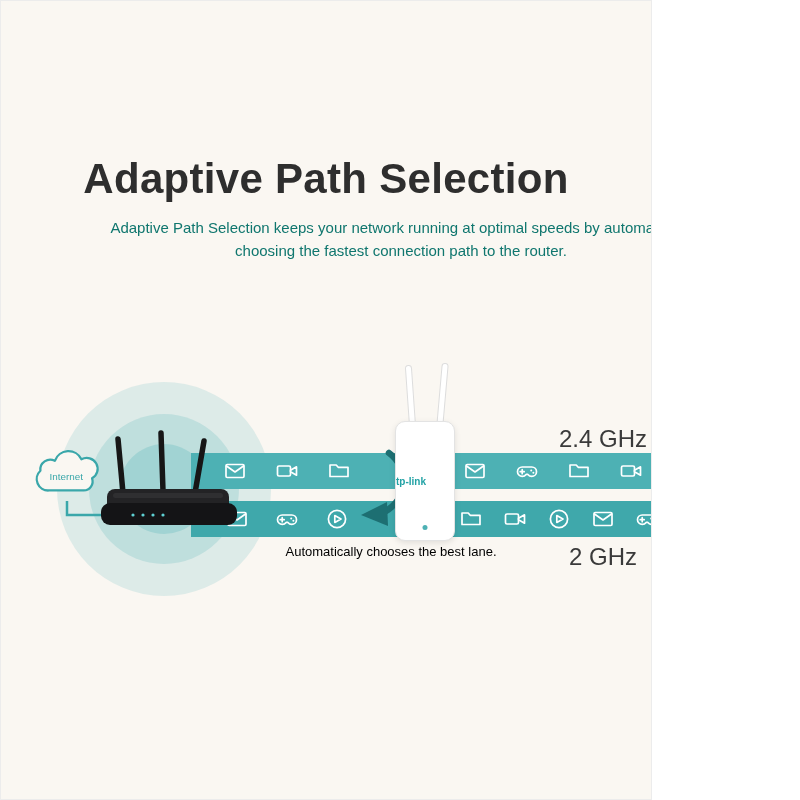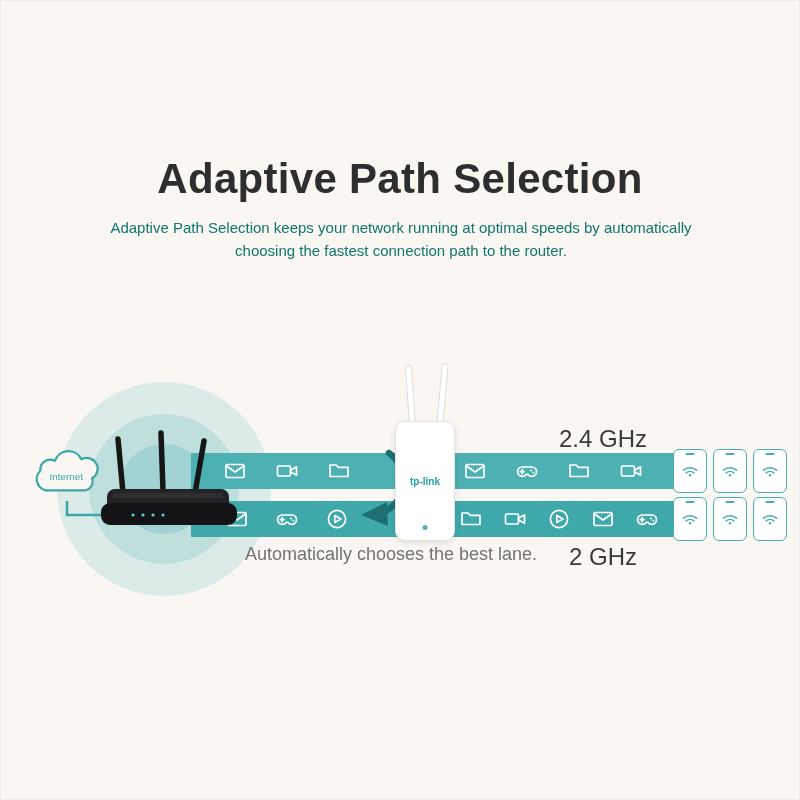--- a/index.html
+++ b/index.html
@@ -1,17 +1,17 @@
 <!DOCTYPE html>
 <html><head>
 <meta charset="utf-8">
 <style>
   html,body{margin:0;padding:0;background:#fff;}
   #page{
-    width:800px;height:800px;position:relative;overflow:hidden;
+    width:652px;height:800px;position:relative;overflow:hidden;
     background:#faf7f2;border:1px solid #ececec;box-sizing:border-box;
     font-family:"Liberation Sans",sans-serif;color:#3a3a3a;
   }
   .title{
     position:absolute;top:154px;left:0;width:100%;text-align:center;
     font-size:42px;font-weight:bold;color:#2e2e2e;letter-spacing:.3px;
   }
   .subtitle{
     position:absolute;top:216px;left:90px;width:620px;text-align:center;
     font-size:15px;line-height:1.5;color:#0f766e;
@@ -40,33 +40,33 @@
   
   .router{position:absolute;left:98px;top:428px;width:140px;height:110px;z-index:4;}
   
   .antenna{position:absolute;width:7px;height:64px;background:#fff;border:1px solid #ddd;
     border-radius:4px;z-index:6;box-sizing:border-box;}
   .antenna.a1{left:406px;top:364px;transform:rotate(-4deg);}
   .antenna.a2{left:438px;top:362px;transform:rotate(5deg);}
   .extender-body{
     position:absolute;left:394px;top:420px;width:60px;height:120px;background:#fff;
     border:1px solid #e3e3e3;border-radius:10px;z-index:6;box-sizing:border-box;
-    box-shadow:0 2px 6px rgba(0,0,0,.10);display:flex;align-items:center;justify-content:center;
+    box-shadow:0 2px 6px rgba(0,0,0,.10);display:flex;align-items:center;
   }
   .extender-logo{font-size:10px;font-weight:bold;color:#22a2a5;}
   .extender-led{position:absolute;left:50%;bottom:10px;transform:translateX(-50%);
     width:5px;height:5px;border-radius:50%;background:#4db1b4;}
   
   .arrow{position:absolute;left:350px;top:446px;width:64px;height:88px;z-index:5;}
   
   .freq-label{position:absolute;font-size:24px;color:#3a3a3a;z-index:7;}
   .freq-label.f24{left:558px;top:424px;}
   .freq-label.f5{left:568px;top:542px;}
   .caption{position:absolute;left:225px;top:543px;width:330px;text-align:center;
-    font-size:18px;color:#737373;z-index:7;}
+    font-size:13px;color:#000000;z-index:7;}
   
   .devices{position:absolute;left:672px;top:448px;display:grid;z-index:3;
     grid-template-columns:repeat(3,34px);grid-auto-rows:44px;column-gap:6px;row-gap:4px;}
   .phone{position:relative;width:34px;height:44px;background:#fff;border:1.6px solid #49aeb1;
     border-radius:6px;display:flex;align-items:center;justify-content:center;box-sizing:border-box;}
   .phone::before{content:"";position:absolute;top:3px;left:50%;transform:translateX(-50%);
     width:9px;height:1.5px;background:#49aeb1;border-radius:1px;}
   .phone svg{width:20px;height:20px;fill:none;stroke:#49aeb1;stroke-width:1.8;stroke-linecap:round;}
   .phone svg .f{fill:#49aeb1;stroke:none;}
 </style>

